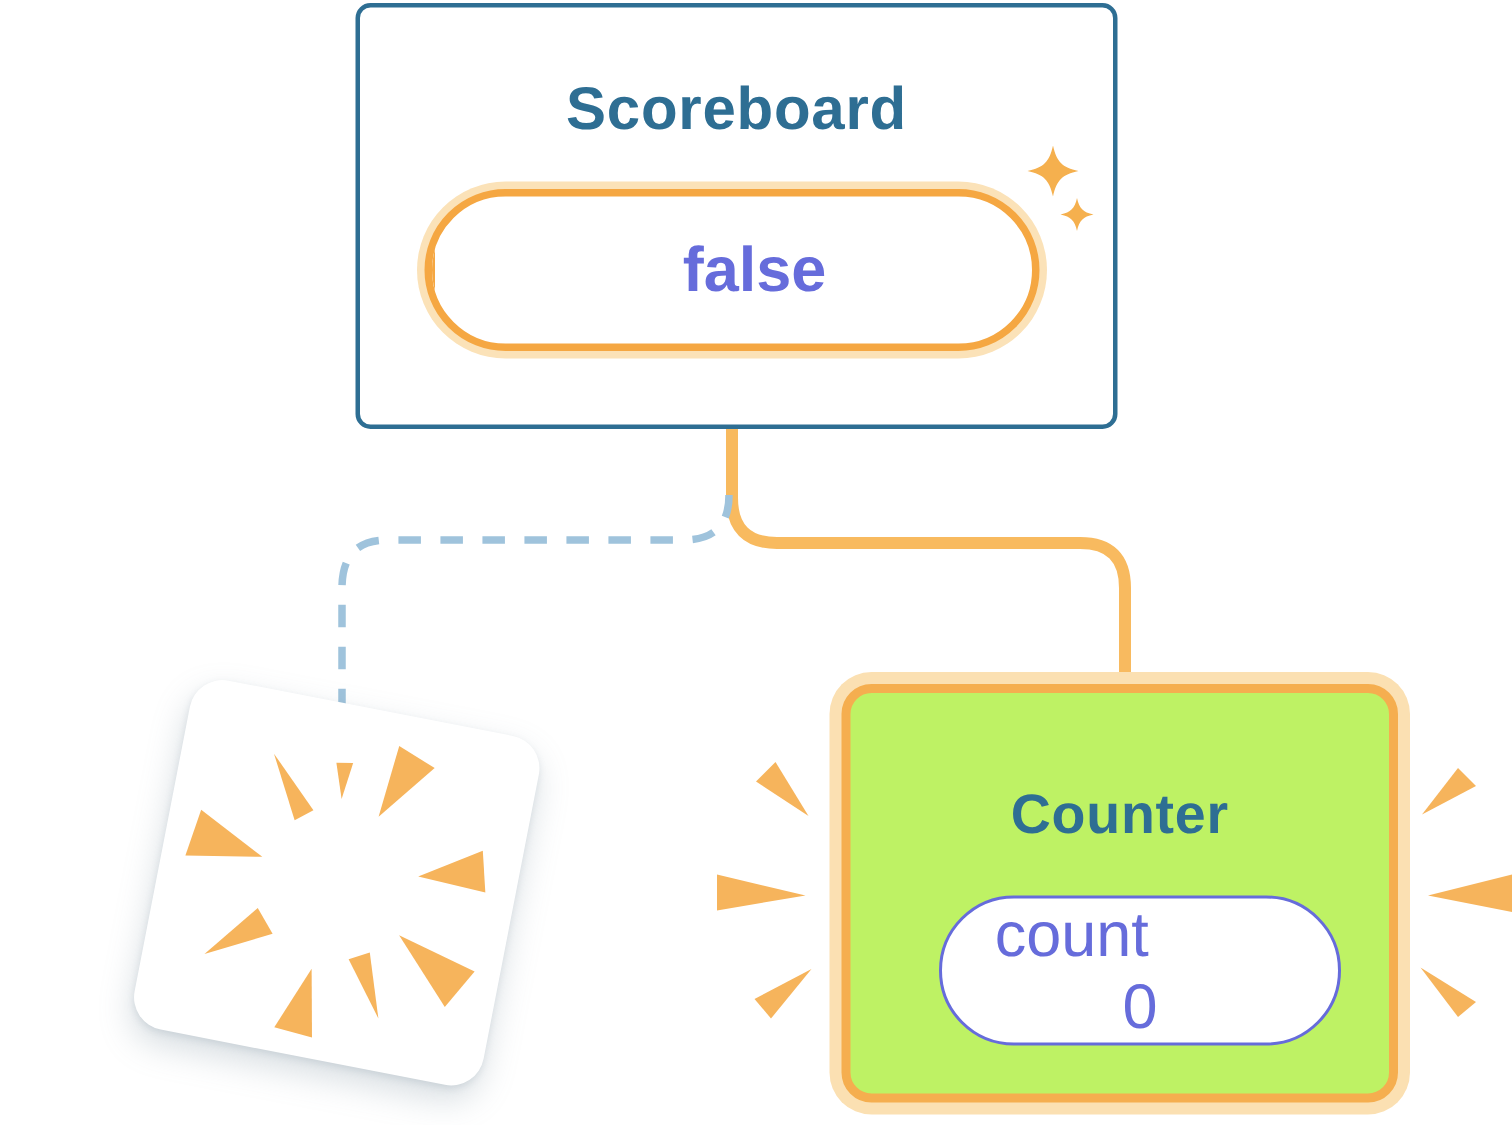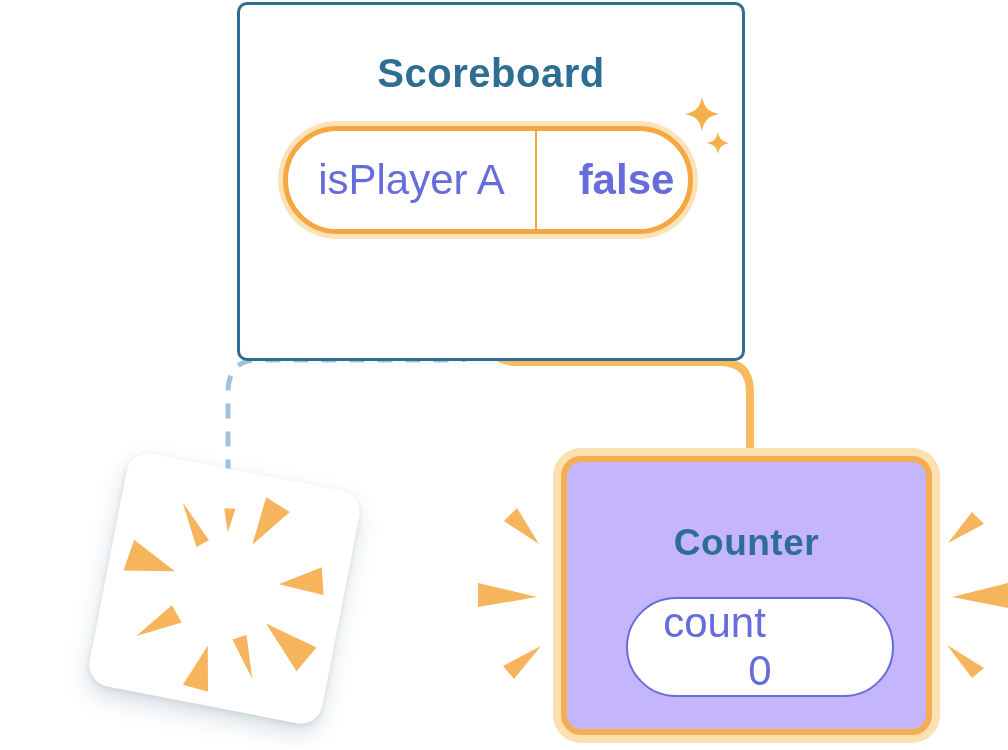--- a/index.html
+++ b/index.html
@@ -8,21 +8,21 @@
     background:var(--card-bg,#fff);
     font-family:"Liberation Sans","DejaVu Sans",sans-serif;
   }
   
   .overlay{position:absolute;left:0;top:0;z-index:0;}
   .card{position:absolute;z-index:2;box-sizing:border-box;background:var(--card-bg,#fff);}
   .toplayer{position:absolute;z-index:3;}
 
   
   .scoreboard{
-    left:237px;top:2px;width:508px;height:359px;
+    left:237px;top:2px;width:508px;height:284px;
     border:3px solid var(--teal,#2E6E93);border-radius:10px;
   }
   .sb-title{
     position:absolute;left:0;top:46px;width:100%;text-align:center;
     font-size:40px;font-weight:600;color:var(--teal,#2E6E93);letter-spacing:.5px;
   }
   .sb-pill{
     position:absolute;left:43px;top:121px;width:410px;height:108px;
     box-sizing:border-box;border:5px solid var(--pill-orange,#F5A742);
     box-shadow:0 0 0 5px var(--pill-halo,#FBE2B8);
@@ -42,21 +42,21 @@
   .destroyed{
     left:106px;top:470px;width:237px;height:237px;border-radius:22px;
     transform:rotate(11deg);
     box-shadow:0 10px 22px rgba(125,145,160,.30),0 2px 5px rgba(125,145,160,.20);
   }
 
   
   .counter-wrap{left:553px;top:448px;width:387px;height:295px;background:none;}
   .counter-box{
     position:absolute;left:8px;top:8px;right:8px;bottom:8px;box-sizing:border-box;
-    border:6px solid var(--counter-orange,#F5AE4F);border-radius:20px;background:#c4b5fd;
+    border:6px solid var(--counter-orange,#F5AE4F);border-radius:20px;background:#bef264;
     box-shadow:0 0 0 8px var(--counter-halo,#FBE0B2);
   }
   .cn-title{
     position:absolute;left:0;top:60px;width:100%;text-align:center;
     font-size:37px;font-weight:600;color:var(--teal,#2E6E93);letter-spacing:.5px;
   }
   .cn-pill{
     position:absolute;left:59px;top:135px;width:268px;height:100px;
     box-sizing:border-box;border:2px solid var(--purple,#666CDB);
     border-radius:50px;background:#fff;display:flex;align-items:stretch;overflow:hidden;flex-direction:column;
@@ -94,21 +94,20 @@
       <polygon class="fill-burst" points="541,646 503,666 514,679"></polygon>
       <polygon class="fill-burst" points="948,543 972,512 984,524"></polygon>
       <polygon class="fill-burst" points="952,597 1008,583 1008,608"></polygon>
       <polygon class="fill-burst" points="947,645 972,678 984,668"></polygon>
     </g>
   </svg>
 
   <div class="card scoreboard">
     <div class="sb-title">Scoreboard</div>
     <div class="sb-pill">
-      <div class="cell-key">isPlayer A</div>
       <div class="divider"></div>
       <div class="cell-val">false</div>
     </div>
   </div>
 
   <svg class="toplayer" style="left:680px;top:92px" width="56" height="68" viewBox="0 0 56 68">
     <path class="fill-sparkle" d="M 22 5 C 24.5 16 28 19.5 39 22 C 28 24.5 24.5 28 22 39 C 19.5 28 16 24.5 5 22 C 16 19.5 19.5 16 22 5 Z"></path>
     <path class="fill-sparkle" d="M 38 40 C 39.6 47 41.9 49.4 49 51 C 41.9 52.6 39.6 55 38 62 C 36.4 55 34 52.6 27 51 C 34 49.4 36.4 47 38 40 Z"></path>
   </svg>
 

